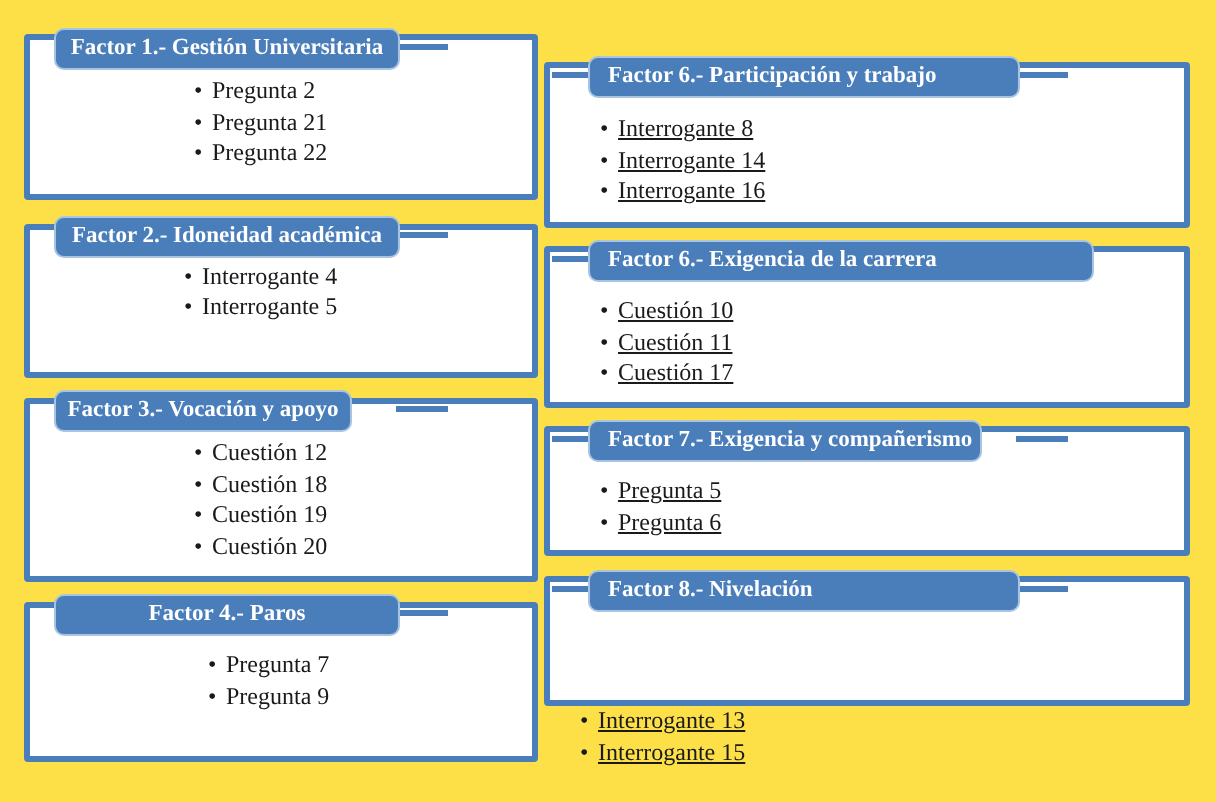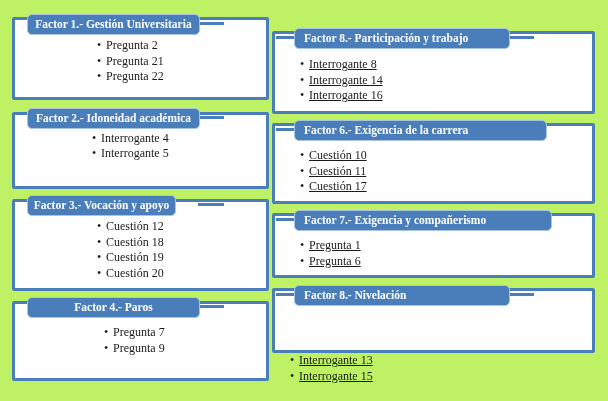--- a/index.html
+++ b/index.html
@@ -10,21 +10,21 @@
   body {
     width: 608px;
     height: 401px;
     font-family: "Liberation Serif", serif;
     overflow: hidden;
   }
   #canvas {
     position: relative;
     width: 608px;
     height: 401px;
-    background: #bef264;
+    background: #fde047;
   }
 
   
   .group {
     position: absolute;
     box-sizing: border-box;
   }
   .bracket {
     position: absolute;
     left: 0;
@@ -90,21 +90,21 @@
   .g7 { top: 213px; height: 65px;  }
   .g8 { top: 288px; height: 65px;  }
 
   
   .h1 { left: 27px;  top: 14px;  width: 173px; }
   .h2 { left: 27px;  top: 108px; width: 173px; }
   .h3 { left: 27px;  top: 195px; width: 149px; }
   .h4 { left: 27px;  top: 297px; width: 173px; }
   .h5 { left: 294px; top: 28px;  width: 216px; }
   .h6 { left: 294px; top: 120px; width: 253px; }
-  .h7 { left: 294px; top: 210px; width: 258px; }
+  .h7 { left: 294px; top: 210px; width: 197px; }
   .h8 { left: 294px; top: 285px; width: 216px; }
 
   
   .l1 { left: 106px; top: 38px;  }
   .l2 { left: 101px; top: 115px; }
   .l3 { left: 106px; top: 219px; }
   .l4 { left: 113px; top: 325px; }
   .l5 { left: 300px; top: 57px;  }
   .l6 { left: 300px; top: 148px; }
   .l7 { left: 300px; top: 238px; }
@@ -165,21 +165,21 @@
   <ul class="items l4">
     <li>Pregunta 7</li>
     <li>Pregunta 9</li>
   </ul>
 
   <div class="group col-right g5">
     <div class="bracket"></div>
   </div>
   <div class="stub" style="left:276px; top:36px; width:22px;"></div>
   <div class="stub" style="left:508px; top:36px; width:26px;"></div>
-  <div class="header left h5">Factor 8.- Participación y trabajo</div>
+  <div class="header left h5">Factor 6.- Participación y trabajo</div>
   <ul class="items indent l5">
     <li>Interrogante 8</li>
     <li>Interrogante 14</li>
     <li>Interrogante 16</li>
   </ul>
 
   <div class="group col-right g6">
     <div class="bracket"></div>
   </div>
   <div class="stub" style="left:276px; top:128px; width:22px;"></div>
@@ -191,21 +191,21 @@
     <li>Cuestión 17</li>
   </ul>
 
   <div class="group col-right g7">
     <div class="bracket"></div>
   </div>
   <div class="stub" style="left:276px; top:218px; width:22px;"></div>
   <div class="stub" style="left:508px; top:218px; width:26px;"></div>
   <div class="header left h7">Factor 7.- Exigencia y compañerismo</div>
   <ul class="items indent l7">
-    <li>Pregunta 1</li>
+    <li>Pregunta 5</li>
     <li>Pregunta 6</li>
   </ul>
 
   <div class="group col-right g8">
     <div class="bracket"></div>
   </div>
   <div class="stub" style="left:276px; top:293px; width:22px;"></div>
   <div class="stub" style="left:508px; top:293px; width:26px;"></div>
   <div class="header left h8">Factor 8.- Nivelación</div>
   <ul class="items indent l8">

